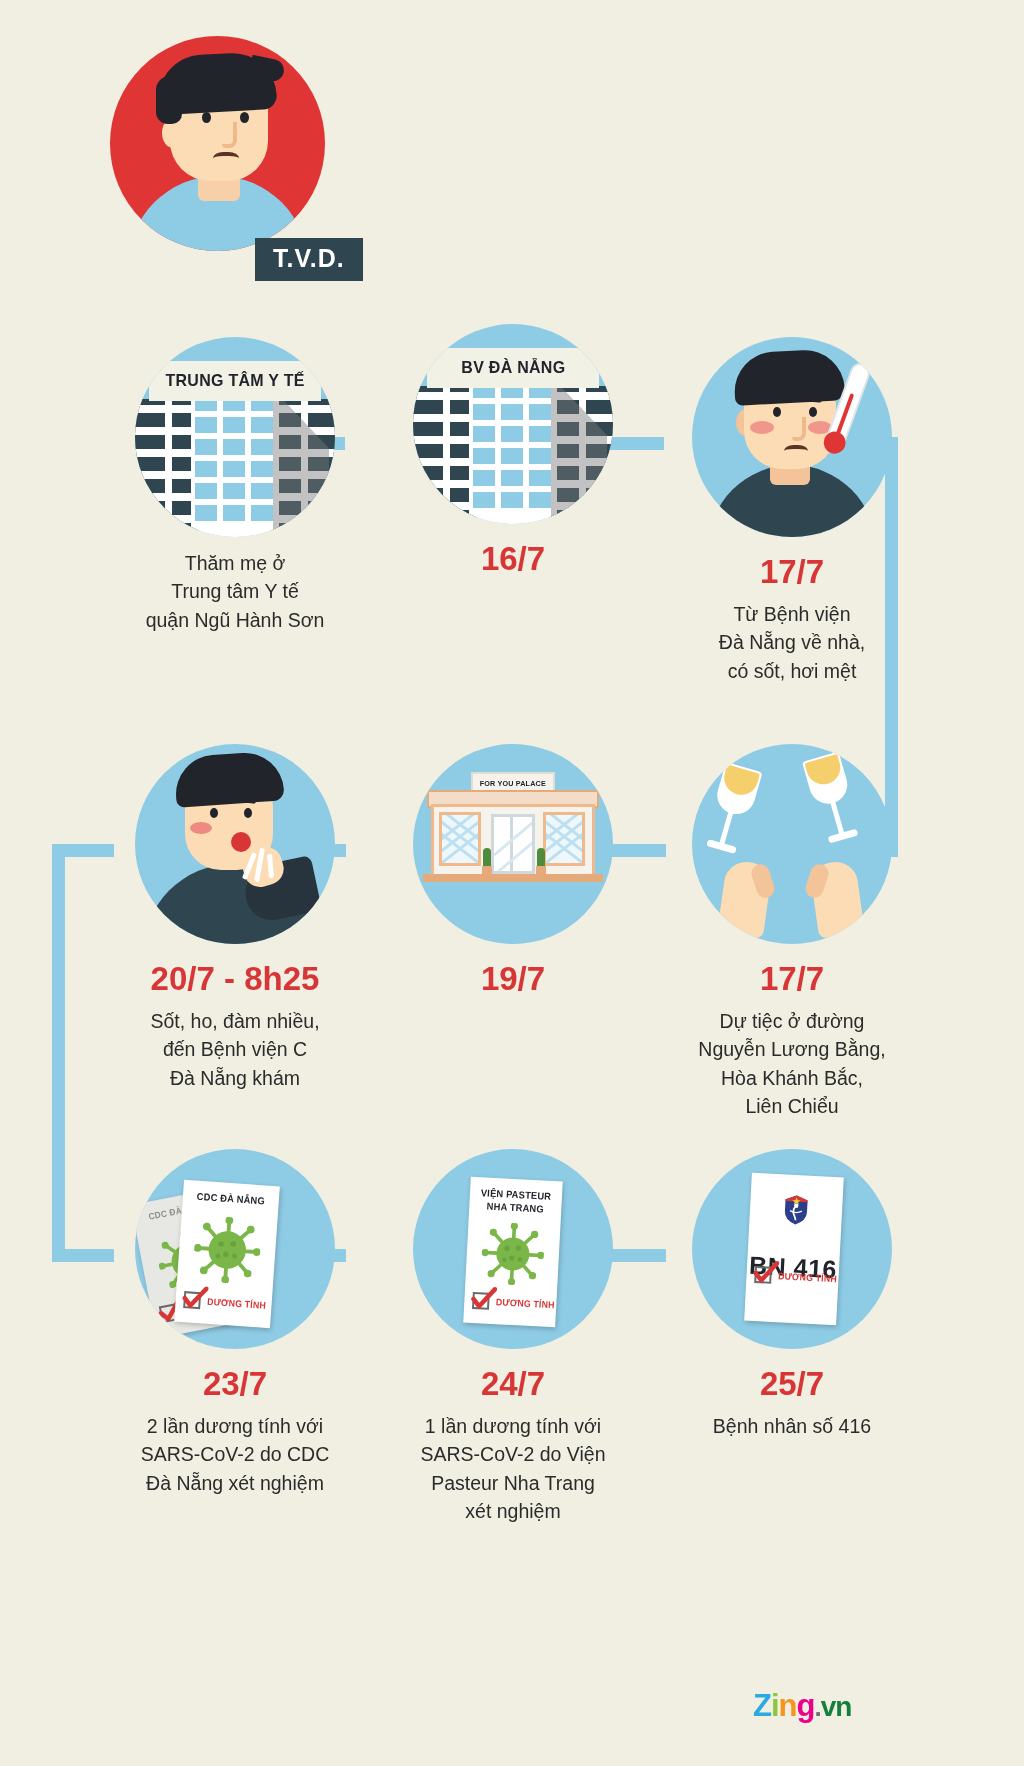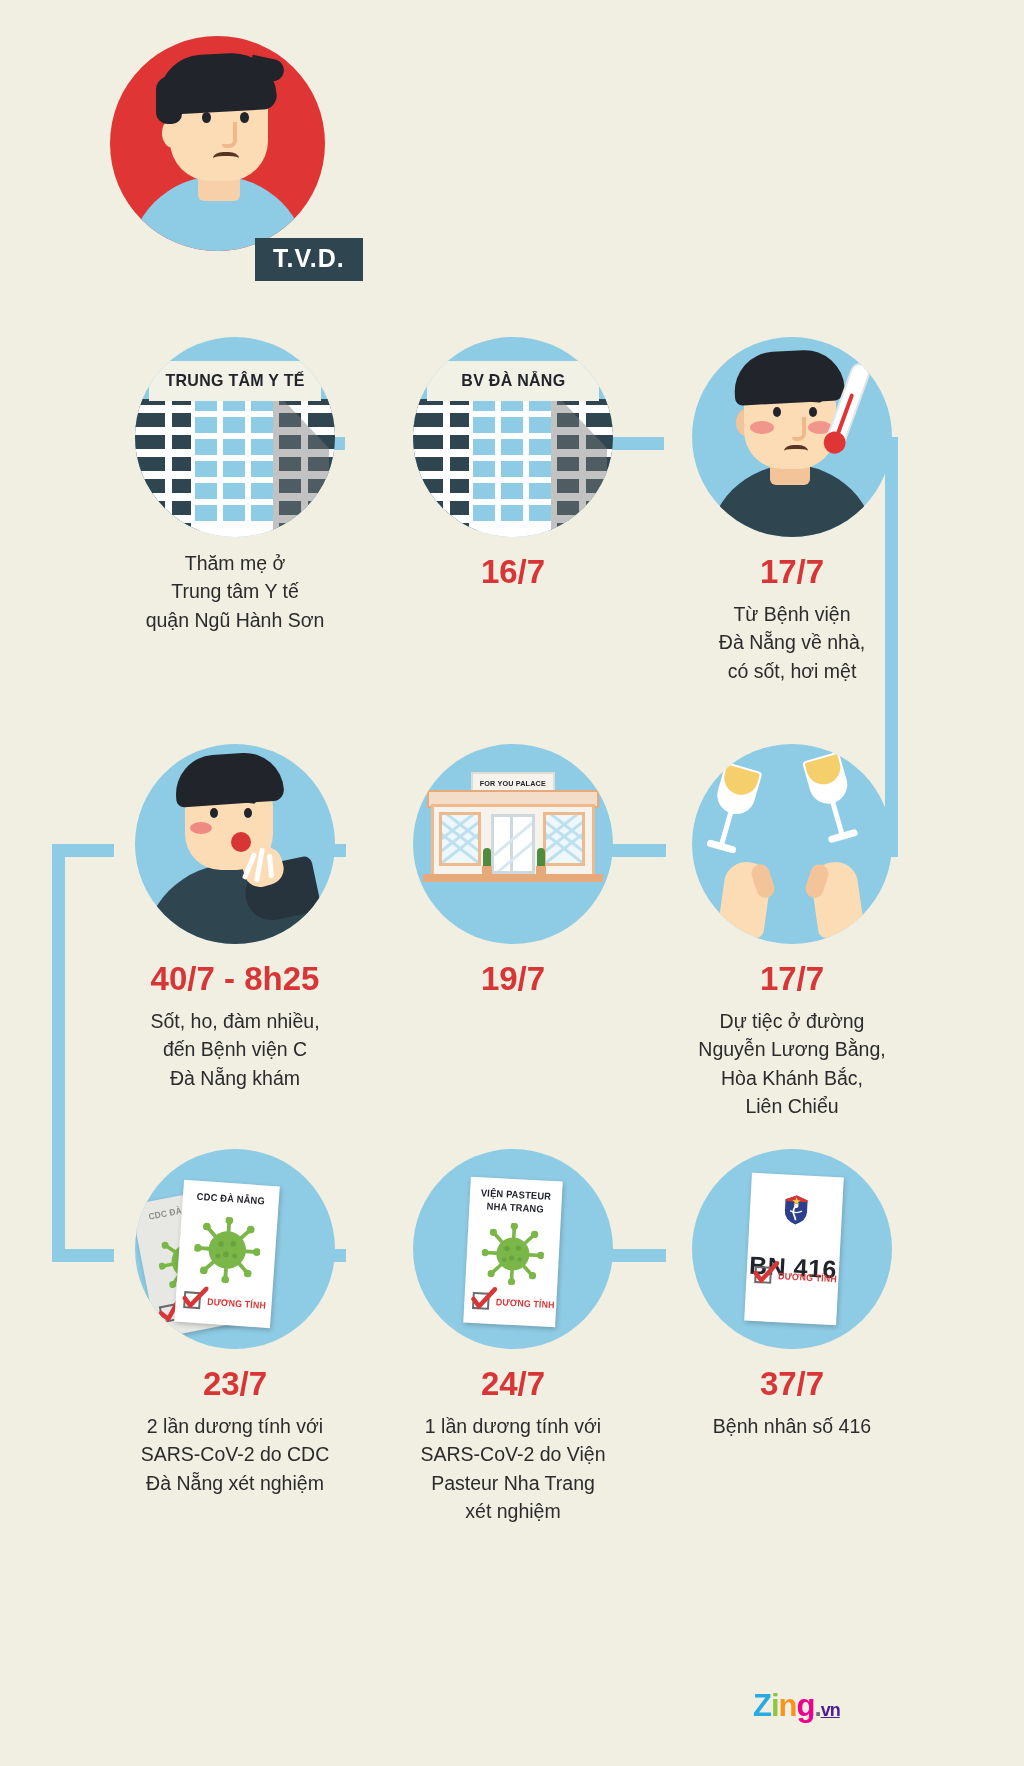--- a/index.html
+++ b/index.html
@@ -669,21 +669,21 @@
     top: 1688px;
     font-size: 31px;
     font-weight: bold;
     letter-spacing: -1px;
   }
   .zing .z { color: #29abe2; }
   .zing .i { color: #8dc63f; }
   .zing .n { color: #f7941e; }
   .zing .g { color: #ec008c; }
   .zing .dot { color: #6d6e71; font-size: 26px; }
-  .zing .vn { color: #4c1d95; font-size: 18px; text-decoration: underline; }
+  .zing .vn { color: #15803d; font-size: 28px; }
 </style>
 </head>
 <body>
 
 <div class="header">
 
   <div class="avatar-wrap">
     <div class="avatar-circle">
       <div class="av-shirt"></div>
       <div class="av-neck"></div>
@@ -768,21 +768,21 @@
     <div class="bld-shadow"></div>
     <div class="bld-sign">
       <span>TRUNG TÂM Y TẾ</span>
     </div>
   </div>
   <div class="step-text">Thăm mẹ ở
 Trung tâm Y tế
 quận Ngũ Hành Sơn</div>
 </div>
 
-<div class="step" style="left:363px; top:337px;">
+<div class="step" style="left:363px; top:324px;">
   <div class="circle">
     <div class="bld-left">
       <div class="fl" style="top:6px"></div>
         <div class="fl" style="top:28px"></div>
       <div class="fl" style="top:50px"></div>
         <div class="fl" style="top:72px"></div>
       <div class="fl" style="top:94px"></div>
         <div class="fl" style="top:116px"></div>
       <div class="vs" style="left:30px"></div>
     </div>
@@ -859,21 +859,21 @@
     <div class="cm-brow r"></div>
     <div class="cm-eye l"></div>
     <div class="cm-eye r"></div>
     <div class="cm-mouth"></div>
     <div class="cm-arm"></div>
     <div class="cm-hand"></div>
     <div class="cough-line" style="left:112px; top:108px; width:5px; height:28px; transform:rotate(22deg)"></div>
     <div class="cough-line" style="left:122px; top:104px; width:5px; height:34px; transform:rotate(10deg)"></div>
     <div class="cough-line" style="left:133px; top:110px; width:5px; height:24px; transform:rotate(-5deg)"></div>
   </div>
-  <div class="step-date">40/7 - 8h25</div>
+  <div class="step-date">20/7 - 8h25</div>
   <div class="step-text">Sốt, ho, đàm nhiều,
 đến Bệnh viện C
 Đà Nẵng khám</div>
 </div>
 
 <div class="step" style="left:363px; top:744px;">
   <div class="circle">
     <div class="pal-sign">
       <span>FOR YOU PALACE</span>
     </div>
@@ -1099,19 +1099,19 @@
       <div class="result-row" style="bottom:38px;">
         <div class="checkbox">
           <svg width="26" height="26" viewBox="0 0 26 26" style="position:absolute; left:-4px; top:-8px;">
             <path d="M3 13 L9 20 L24 2" stroke="#d83636" stroke-width="4.5" fill="none" stroke-linecap="round" stroke-linejoin="round"></path>
           </svg>
         </div>
         <div class="result-label">DƯƠNG TÍNH</div>
       </div>
     </div>
   </div>
-  <div class="step-date">37/7</div>
+  <div class="step-date">25/7</div>
   <div class="step-text">Bệnh nhân số 416</div>
 </div>
 
 <div class="zing">
   <span class="z">Z</span><span class="i">i</span><span class="n">n</span><span class="g">g</span><span class="dot">.</span><span class="vn">vn</span>
 </div>
 
 </body></html>

